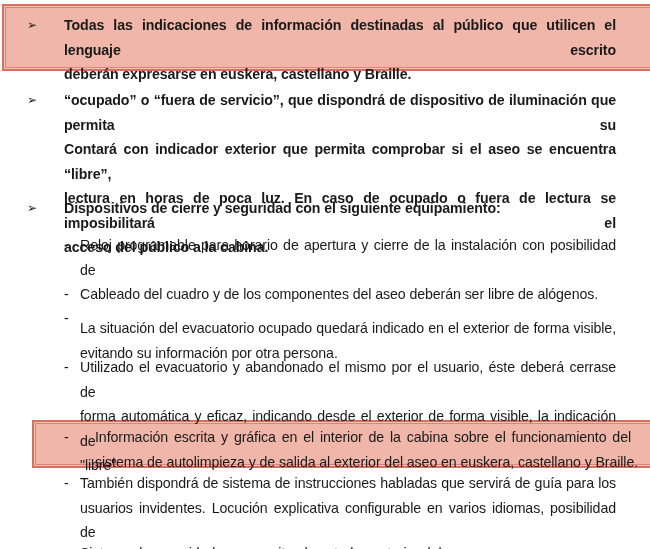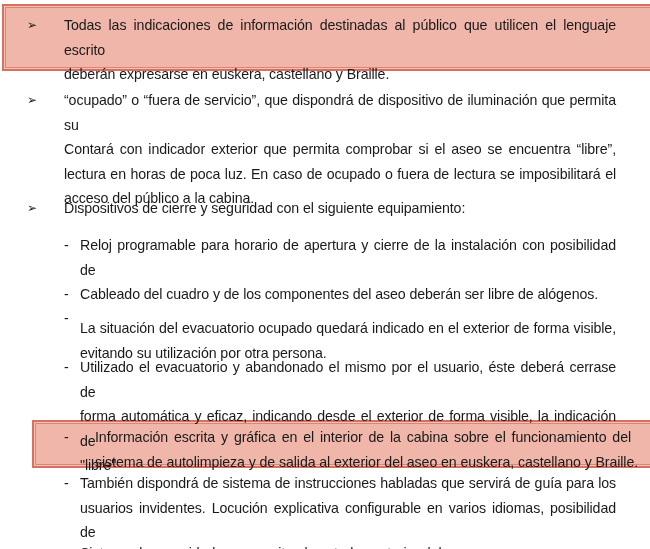--- a/index.html
+++ b/index.html
@@ -50,21 +50,21 @@
     left: 27px;
     font-size: 12px;
     line-height: 24.5px;
     color: #222;
   }
   .bullet-dash {
     position: absolute;
     left: 64px;
     line-height: 24.5px;
   }
-  .lvl1 { left: 64px; width: 552px; }
+  .lvl1 { left: 64px; width: 552px; font-weight: bold; }
   .lvl2 { left: 80px; width: 536px; }
 
   .clipped { color: #222; }
 </style>
 </head>
 <body>
 
 <div class="page">
 
   <div class="highlight hl-1"></div>
@@ -95,21 +95,21 @@
   </div>
 
   <span class="bullet-dash" style="top:282px;">-</span>
   <div class="item lvl2" style="top:282px;">
     <span class="line">Cableado del cuadro y de los componentes del aseo deberán ser libre de alógenos.</span>
   </div>
 
   <span class="bullet-dash" style="top:306px;">-</span>
   <div class="item lvl2" style="top:316px;">
     <span class="line justify">La situación del evacuatorio ocupado quedará indicado en el exterior de forma visible,</span>
-    <span class="line">evitando su utilización por otra persona.</span>
+    <span class="line">evitando su información por otra persona.</span>
   </div>
 
   <span class="bullet-dash" style="top:355px;">-</span>
   <div class="item lvl2" style="top:355px;">
     <span class="line justify">Utilizado el evacuatorio y abandonado el mismo por el usuario, éste deberá cerrase de</span>
     <span class="line justify">forma automática y eficaz, indicando desde el exterior de forma visible, la indicación de</span>
     <span class="line">"libre"</span>
   </div>
 
   <span class="bullet-dash" style="top:425px;">-</span>

